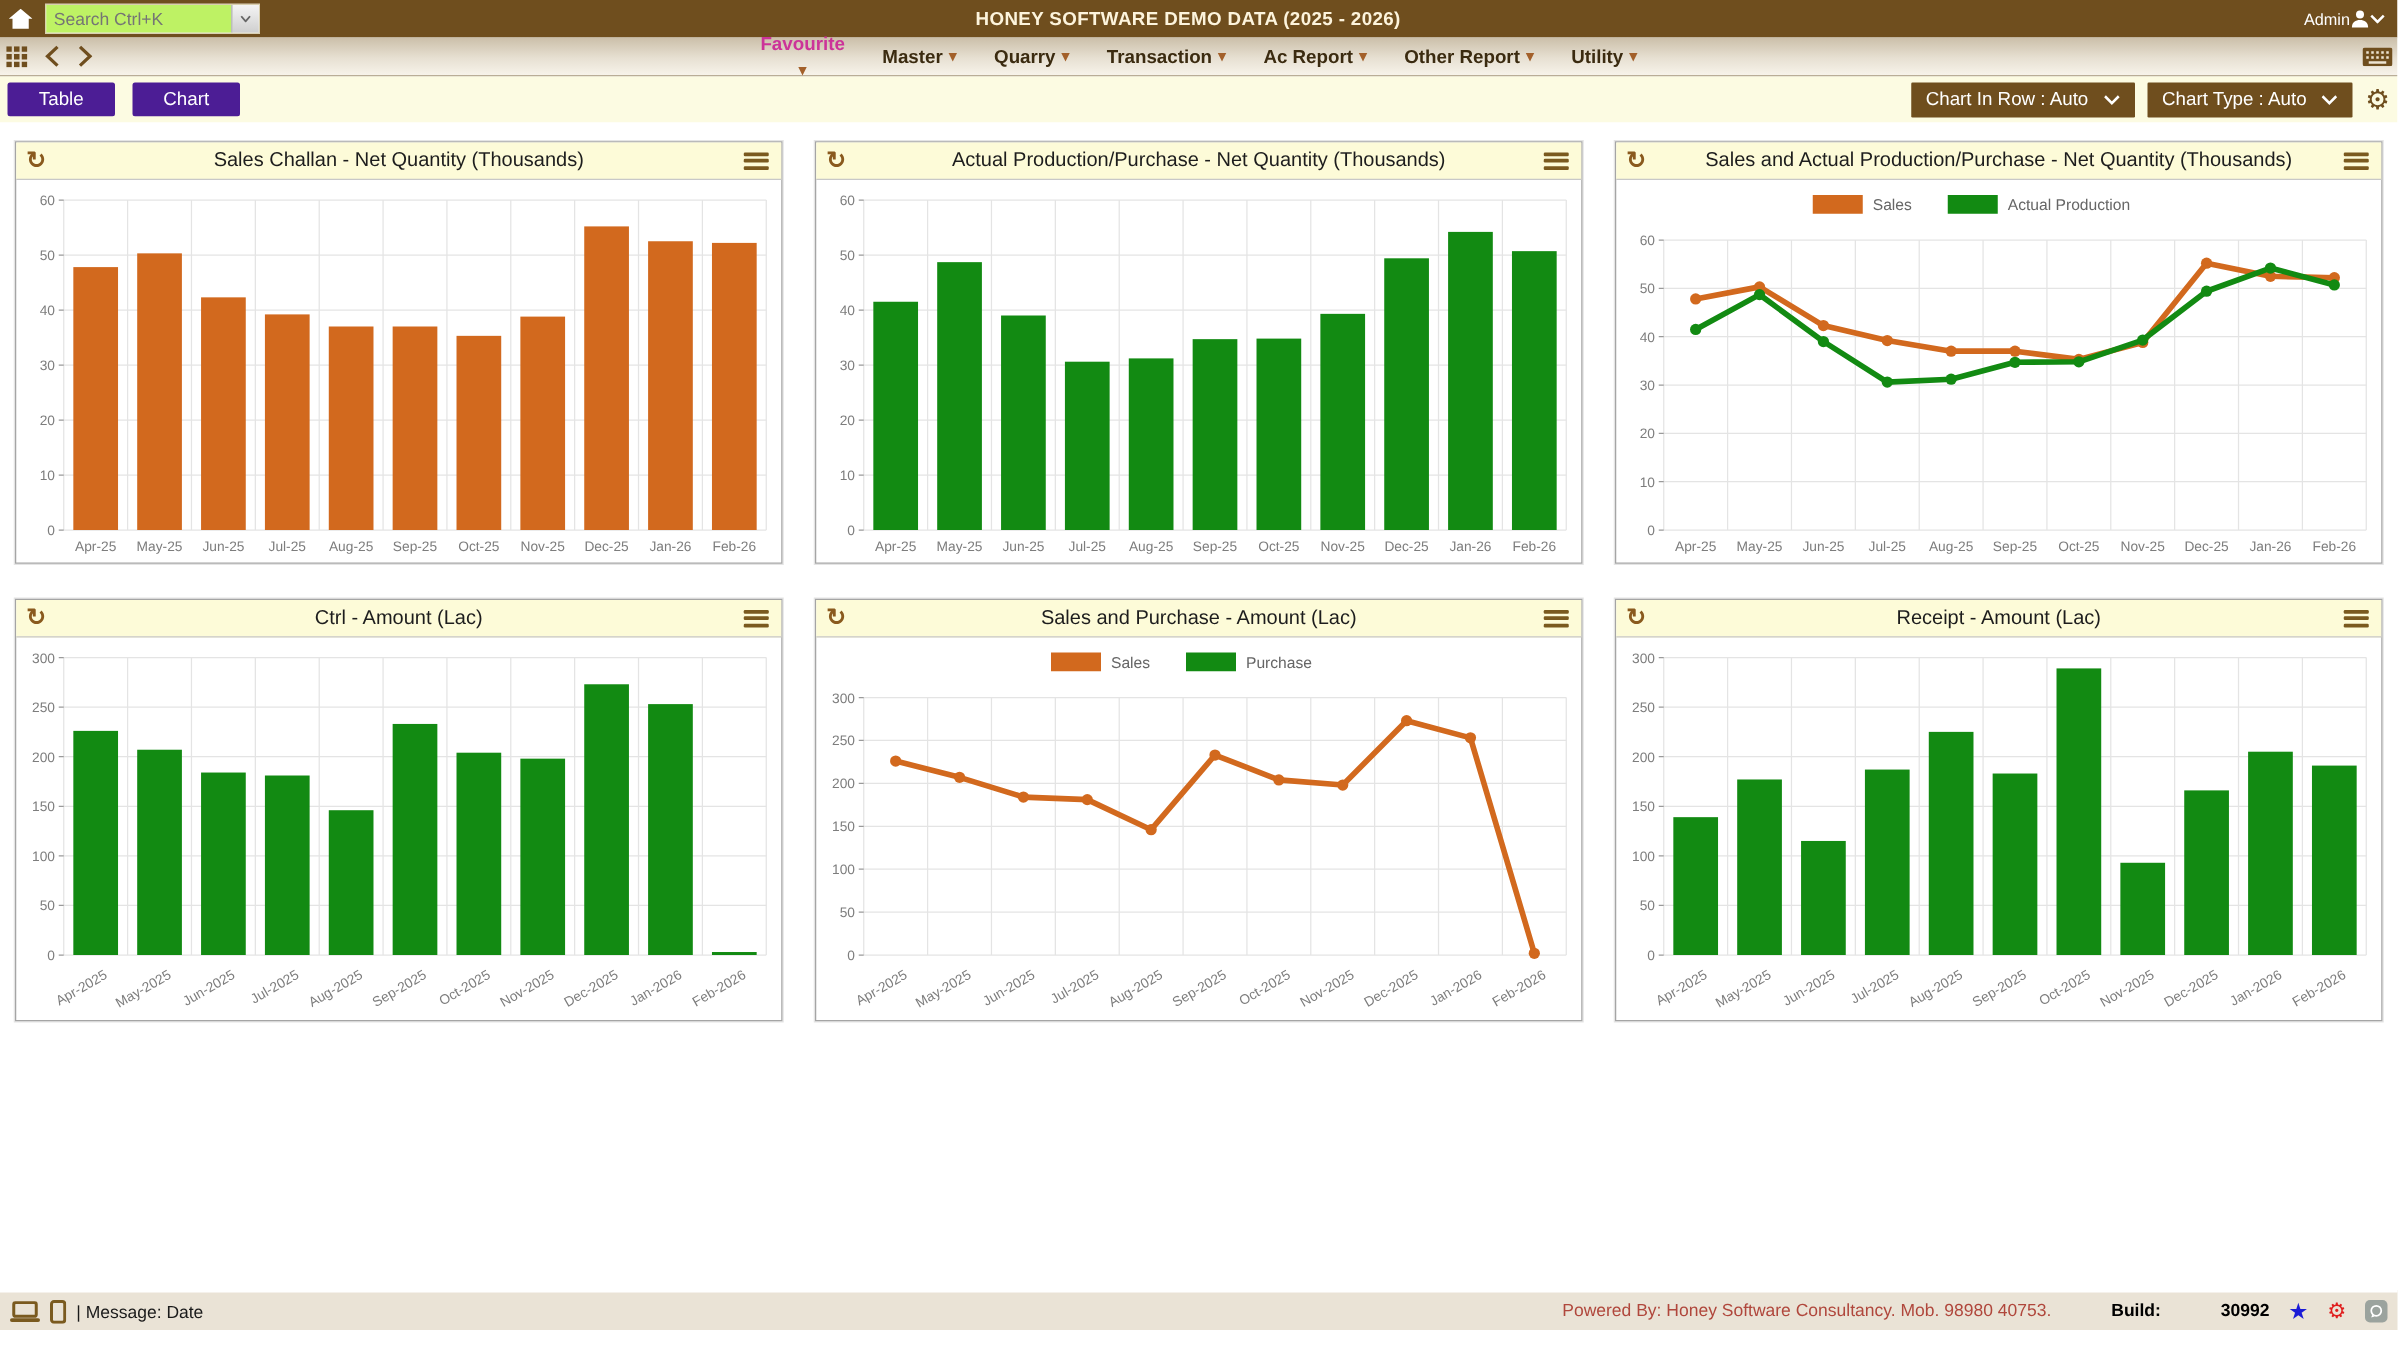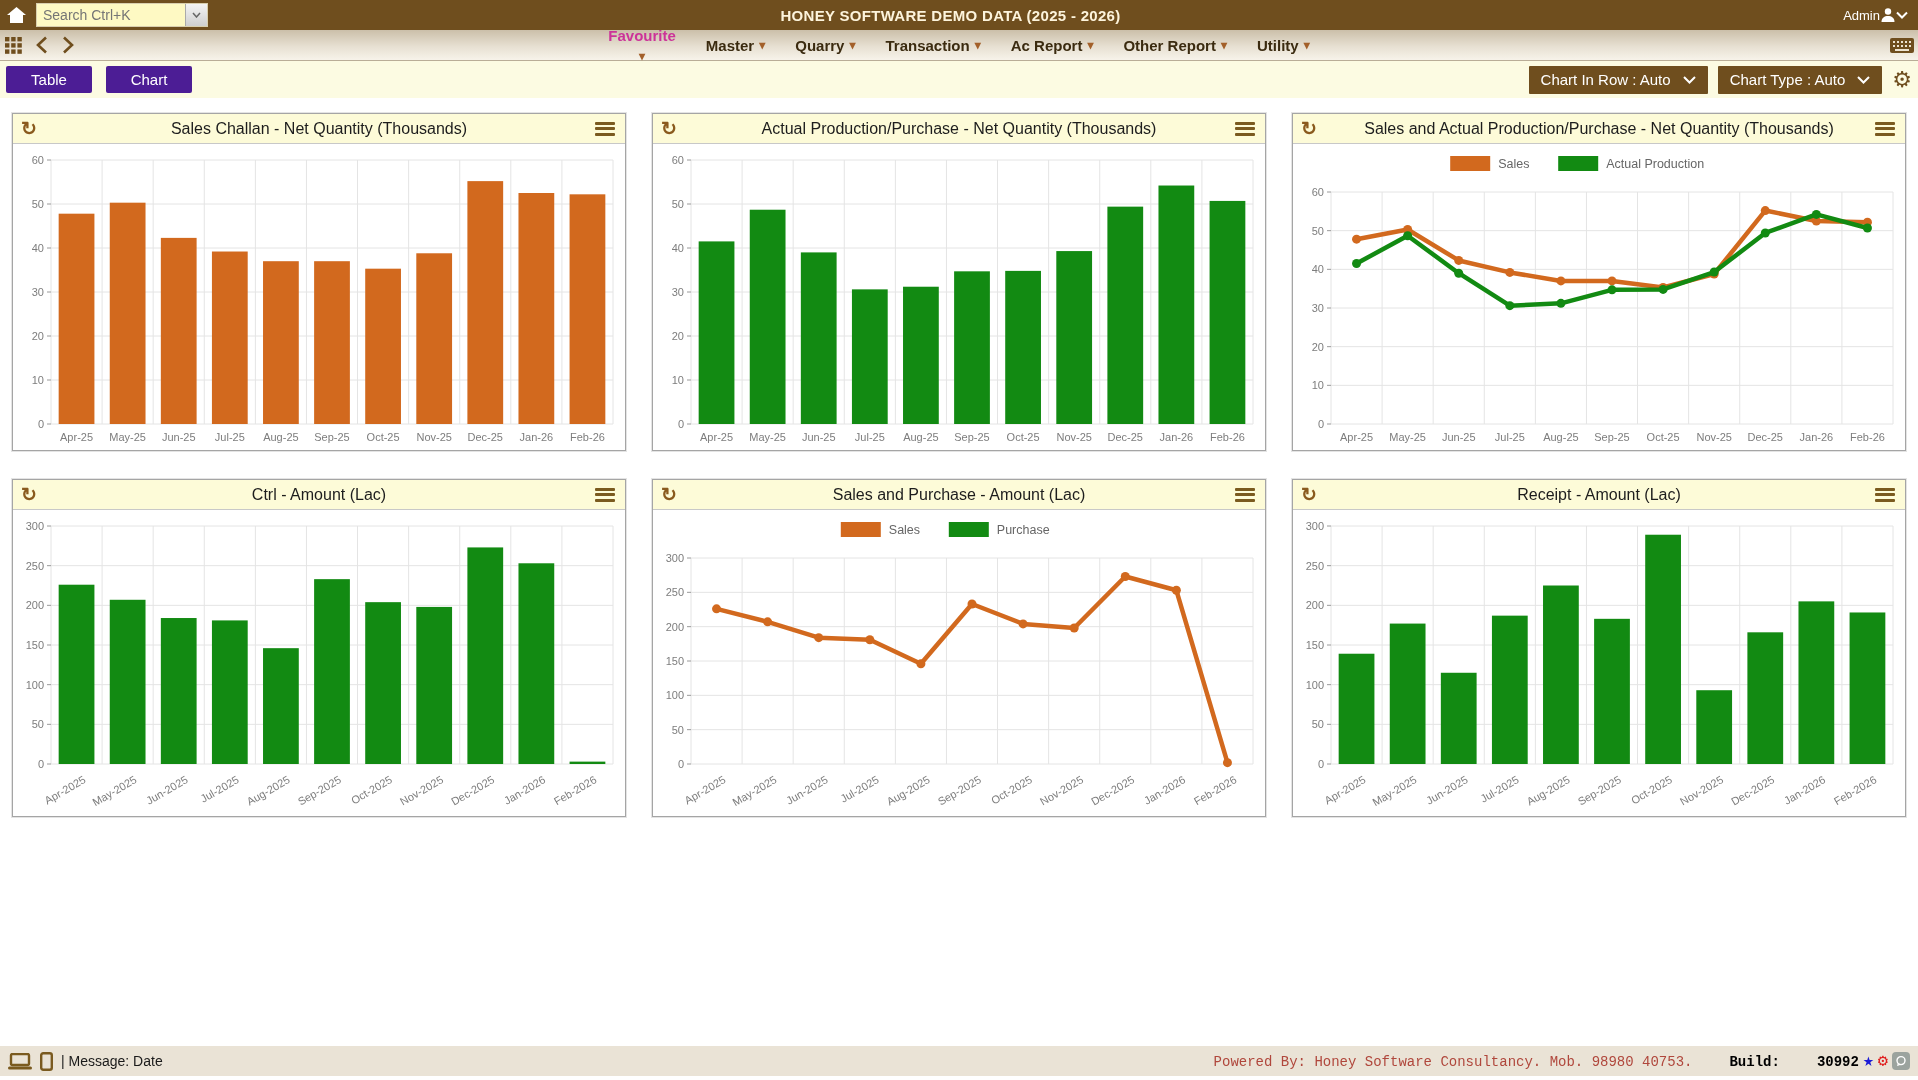--- a/index.html
+++ b/index.html
@@ -3,21 +3,21 @@
 <meta charset="utf-8">
 <style>
   * { box-sizing: border-box; margin: 0; padding: 0; }
   html,body { width:1918px; height:1080px; overflow:hidden; background:#fff;
     font-family:"Liberation Sans", sans-serif; }
 
   
   .topbar { height:30px; background:#6F4E1E; display:flex; align-items:center; position:relative; }
   .home-btn { width:32px; height:30px; display:flex; align-items:center; justify-content:center; cursor:pointer; }
   .search-wrap { display:flex; height:24px; margin-left:4px; border:1px solid #d9cfae; background:#fff; }
-  .search-wrap input { border:0; outline:none; width:148px; padding:0 6px; font-size:14px; color:#333; background:#fef9c3; }
+  .search-wrap input { border:0; outline:none; width:148px; padding:0 6px; font-size:14px; color:#333; background:#bef264; }
   .search-dd { width:22px; background:linear-gradient(#f4f4f4,#cfcfcf); border-left:1px solid #aaa;
     display:flex; align-items:center; justify-content:center; color:#555; font-size:10px; cursor:pointer; }
   .app-title { position:absolute; left:0; right:17px; text-align:center; color:#FDF4DC;
     font-size:15px; font-weight:bold; letter-spacing:.3px; pointer-events:none; }
   .admin-box { margin-left:auto; display:flex; align-items:center; gap:0; padding-right:10px;
     color:#fff; font-size:13px; cursor:pointer; }
 
   
   .navbar { height:31px; background:linear-gradient(180deg,#CBBFA9 0%,#E7E0D2 55%,#F7F3EA 100%);
     display:flex; align-items:center; position:relative; border-bottom:1px solid #b9ad97; }
@@ -45,24 +45,24 @@
     display:flex; align-items:center; position:relative; }
   .refresh { background:none; border:0; color:#8A5A1E; font-size:19px; font-weight:bold;
     padding:0 8px; cursor:pointer; line-height:1; }
   .panel-title { position:absolute; left:0; right:0; text-align:center; font-size:16px;
     font-weight:400; color:#1d1d1d; pointer-events:none; }
   .burger { margin-left:auto; background:none; border:0; padding:6px 10px; cursor:pointer; }
   .burger div { width:20px; height:3px; background:#7A5A1F; margin:2.5px 0; border-radius:1px; }
   .canvas { width:612px; height:306px; }
 
   
-  .statusbar { position:absolute; left:0; bottom:4px; width:1918px; height:32px; background:#EAE3D6;
+  .statusbar { position:absolute; left:0; bottom:16px; width:1918px; height:32px; background:#EAE3D6;
     border-top:2px solid #fff; display:flex; align-items:center; padding:0 8px; font-size:14px; }
   .status-left { display:flex; align-items:center; gap:8px; color:#1a1a1a; }
-  .status-right { margin-left:auto; display:flex; align-items:flex-end; gap:4px;font-family:Liberation Mono, monospace; }
+  .status-right { margin-left:auto; display:flex; align-items:flex-start; gap:15px; }
   .powered { color:#B0473C; font-size:14px; }
   .build { color:#000; font-weight:bold; font-size:14px;margin-left:33px; }
   .star-ic { color:#1B1BD6; font-size:18px; line-height:1; cursor:pointer; }
   .redgear-ic { color:#E01E1E; font-size:17px; line-height:1; cursor:pointer; }
   .wa-ic { width:18px; height:18px; background:#9BA39E; border-radius:4px; display:flex;
     align-items:center; justify-content:center; cursor:pointer; }
 </style>
 </head>
 <body>
 

